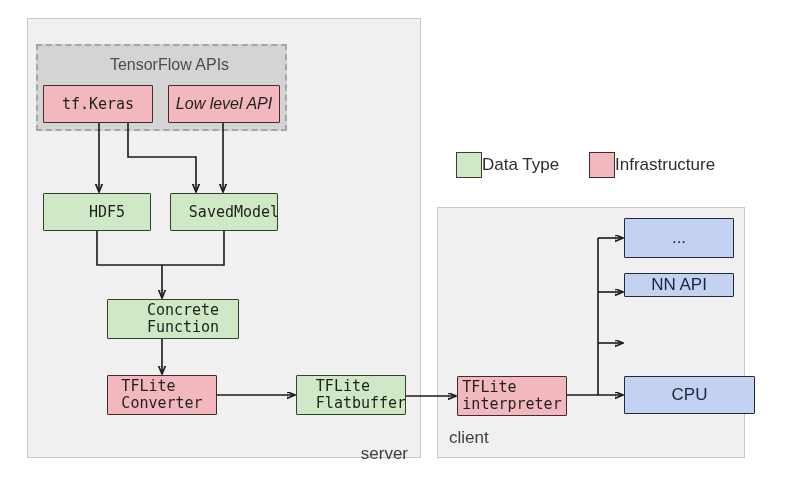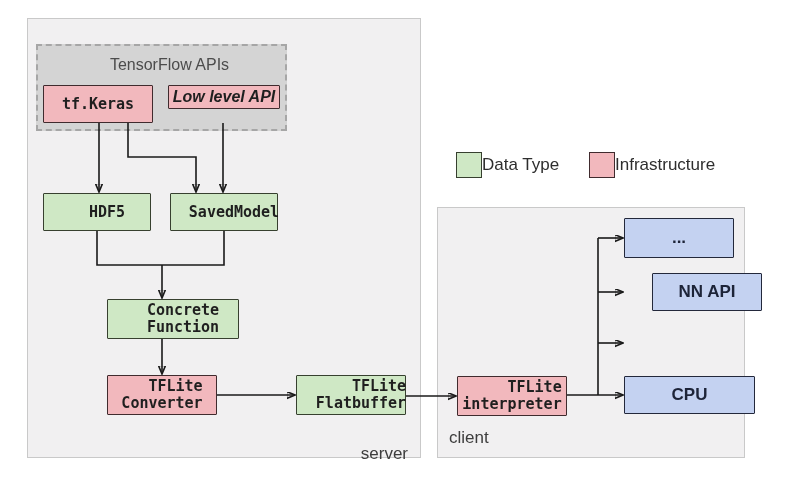--- a/index.html
+++ b/index.html
@@ -37,23 +37,22 @@
     color: #4c4c4c;
   }
   .box {
     position: absolute;
     display: flex;
     align-items: center;
     justify-content: center;
     box-sizing: border-box;
     border: 1.6px solid #333;
     border-radius: 1px;
-    text-align: right;
+    text-align: left;
     color: var(--box-text, #1f1f1f);
-    font-weight: bold;
   }
   .mono  { font-family: "DejaVu Sans Mono", monospace; font-size: 15px; line-height: 17px; }
   .pre   { white-space: pre-line; }
   .pink  { background: var(--pink-fill, #f2b8bd); border-color: var(--pink-border, #402b2e); }
   .green { background: var(--green-fill, #cfe8c5); border-color: var(--green-border, #37402f); padding-left: 20px; }
   .blue  {
     background: var(--blue-fill, #c4d2f1);
     border-color: var(--blue-border, #23283b);
     font-size: 17px;
     color: #1d2438;
@@ -107,34 +106,34 @@
     <path d="M217,395 L294,395" marker-end="url(#ah)"></path>
     <path d="M406,396 L455,396" marker-end="url(#ah)"></path>
     <path d="M567,395 L622,395" marker-end="url(#ah)"></path>
     <path d="M598,395 L598,238"></path>
     <path d="M598,238 L622,238" marker-end="url(#ah)"></path>
     <path d="M598,292 L622,292" marker-end="url(#ah)"></path>
     <path d="M598,343 L622,343" marker-end="url(#ah)"></path>
   </svg>
 
   <div class="box pink mono" style="left:43px; top:85px; width:110px; height:38px;">tf.Keras</div>
-  <div class="box pink italic" style="left:168px; top:85px; width:112px; height:24px;">Low level API</div>
+  <div class="box pink italic" style="left:168px; top:85px; width:112px; height:38px;">Low level API</div>
   <div class="box green mono" style="left:43px; top:193px; width:108px; height:38px;">HDF5</div>
   <div class="box green mono" style="left:170px; top:193px; width:108px; height:38px;">SavedModel</div>
   <div class="box green mono pre" style="left:107px; top:299px; width:132px; height:40px;">Concrete
 Function</div>
   <div class="box pink mono pre" style="left:107px; top:375px; width:110px; height:40px;">TFLite
 Converter</div>
   <div class="box green mono pre" style="left:296px; top:375px; width:110px; height:40px;">TFLite
 Flatbuffer</div>
 
   <div class="box pink mono pre" style="left:457px; top:376px; width:110px; height:40px;">TFLite
 interpreter</div>
   <div class="box blue" style="left:624px; top:218px; width:110px; height:40px;">...</div>
-  <div class="box blue" style="left:624px; top:273px; width:110px; height:38px;margin-left:28px;">NN API</div>
+  <div class="box blue" style="left:624px; top:273px; width:110px; height:24px;">NN API</div>
   <div class="box blue" style="left:624px; top:376px; width:131px; height:38px;">CPU</div>
 
   <div class="group-label" style="right:392px; top:444px;">server</div>
   <div class="group-label" style="left:449px; top:428px;">client</div>
 
   <div class="legend-item" style="left:456px; top:152px;">
     <div class="swatch green"></div>
     <div class="legend-text">Data Type</div>
   </div>
   <div class="legend-item" style="left:589px; top:152px;">

